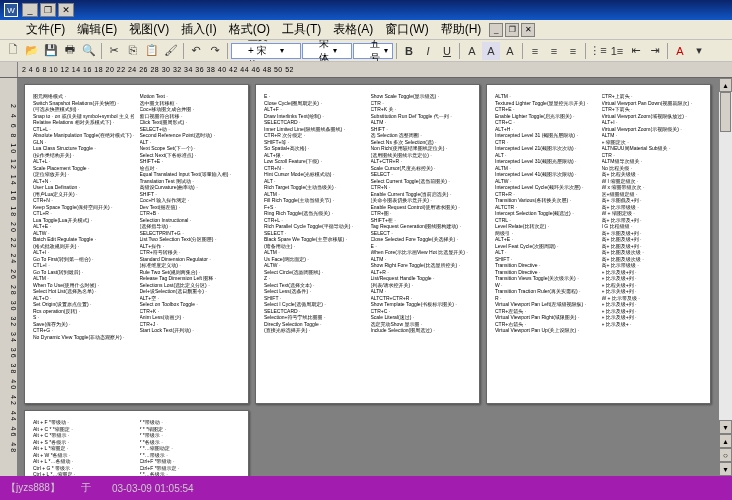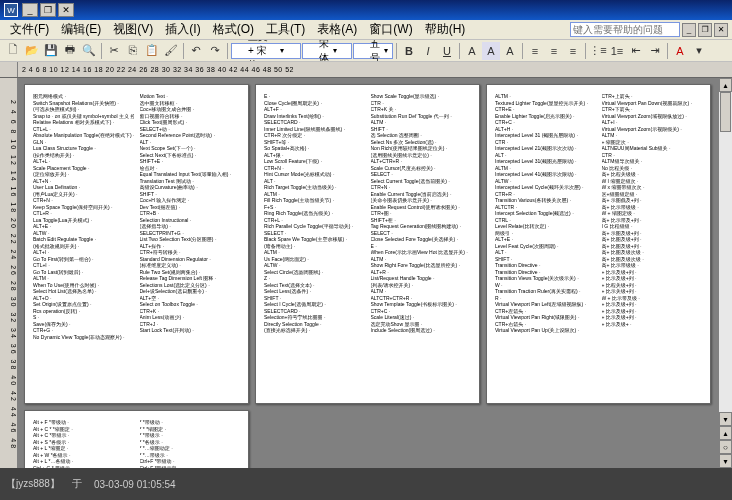--- a/index.html
+++ b/index.html
@@ -2,21 +2,21 @@
 <html><head>
 <meta charset="utf-8">
 <style>
 * { margin: 0; padding: 0; box-sizing: border-box; font-family: "SimSun", "宋体", Arial, sans-serif; }
 body { width: 732px; height: 500px; overflow: hidden; background: #e8e8e8; display: flex; flex-direction: column; }
 .titlebar { background: linear-gradient(#0a246a,#1157c7); color: #fff; height: 20px; display: flex; align-items: center; padding: 0 4px; font-size: 11px; }
 .titlebar .icon { width: 14px; height: 14px; background: #2b579a; margin-right: 4px; border: 1px solid #fff; font-size: 8px; display: flex; align-items: center; justify-content: center; }
 .titlebar .title { flex: 1; }
 .winbtns { display: flex; gap: 2px; }
 .winbtn { width: 16px; height: 14px; background: #d4d0c8; border: 1px solid #808080; font-size: 9px; display: flex; align-items: center; justify-content: center; color: #000; cursor: pointer; }
-.menubar { background: #ece9d8; height: 20px; display: flex; align-items: center; padding: 0 4px; font-size: 12px; border-bottom: 1px solid #c0c0c0; }
+.menubar { background: #ece9d8; height: 20px; display: flex; align-items: center; padding: 0 20px; font-size: 12px; border-bottom: 1px solid #c0c0c0; }
 .menuitem { padding: 2px 6px; cursor: pointer; }
 .help-input { margin-left: auto; width: 110px; height: 15px; font-size: 10px; padding: 0 2px; border: 1px solid #7a96df; }
 .docwin { width: 14px; height: 14px; background: #d4d0c8; border: 1px solid #808080; margin-left: 2px; font-size: 8px; display: flex; align-items: center; justify-content: center; cursor: pointer; }
 .toolbar { background: #ece9d8; height: 22px; display: flex; align-items: center; padding: 0 4px; gap: 1px; border-bottom: 1px solid #c0c0c0; overflow: hidden; }
 .tbtn { width: 18px; height: 18px; display: flex; align-items: center; justify-content: center; font-size: 11px; cursor: pointer; border: 1px solid transparent; color: #333; }
 .tsep { width: 1px; height: 16px; background: #a0a0a0; margin: 0 2px; }
 .tsel { height: 16px; font-size: 10px; border: 1px solid #7a96df; background: #fff; padding: 0 16px; display: flex; align-items: center; cursor: pointer; }
 .tsel::after { content: "▾"; margin-left: 4px; font-size: 8px; }
 .ruler-area { background: #808080; height: 16px; display: flex; border-bottom: 1px solid #666; }
 .ruler-gutter { width: 18px; background: #d4d0c8; border-right: 1px solid #808080; }
@@ -25,21 +25,21 @@
 .ruler-v { width: 18px; background: #d4d0c8; border-right: 1px solid #808080; font-size: 7px; color: #000; writing-mode: vertical-rl; text-orientation: mixed; padding-top: 4px; display: flex; justify-content: center; letter-spacing: 2px; }
 .canvas { flex: 1; background: #808080; overflow: auto; padding: 6px; position: relative; }
 .page-row { display: flex; gap: 6px; margin-bottom: 6px; }
 .page { background: #fff; border: 1px solid #666; box-shadow: 1px 1px 2px rgba(0,0,0,.4); font-size: 5px; line-height: 1.3; color: #000; padding: 8px; column-count: 2; column-gap: 6px; width: 225px; height: 320px; overflow: hidden; }
 .page.half { height: 100px; }
 .page div { white-space: nowrap; overflow: hidden; text-overflow: clip; }
 .scroll-v { width: 14px; background: #d4d0c8; border-left: 1px solid #808080; display: flex; flex-direction: column; }
 .scroll-btn { height: 14px; background: #d4d0c8; border: 1px solid #808080; font-size: 8px; display: flex; align-items: center; justify-content: center; cursor: pointer; }
 .scroll-track { flex: 1; background: #e8e8e8; position: relative; }
 .scroll-thumb { position: absolute; left: 1px; right: 1px; top: 0; height: 40px; background: #d4d0c8; border: 1px solid #808080; }
-.statusbar { background: #404040; color: #ccc; height: 32px; display: flex; align-items: center; font-size: 10px; padding: 0 6px; gap: 12px; }
+.statusbar { background: #a21caf; color: #ccc; height: 24px; display: flex; align-items: center; font-size: 10px; padding: 0 6px; gap: 21px; }
 .statusbar .right { margin-left: auto; display: flex; gap: 10px; }
 </style>
 </head>
 <body>
 
 <div class="titlebar">
   <div class="icon">W</div>
   <div class="winbtns">
     <div class="winbtn">_</div>
     <div class="winbtn">❐</div>
@@ -52,21 +52,20 @@
       <div class="menuitem">文件(F)</div>
       <div class="menuitem">编辑(E)</div>
       <div class="menuitem">视图(V)</div>
       <div class="menuitem">插入(I)</div>
       <div class="menuitem">格式(O)</div>
       <div class="menuitem">工具(T)</div>
       <div class="menuitem">表格(A)</div>
       <div class="menuitem">窗口(W)</div>
       <div class="menuitem">帮助(H)</div>
     </div>
-  <input class="help-input" placeholder="键入需要帮助的问题" style="">
   <div class="docwin">_</div>
   <div class="docwin">❐</div>
   <div class="docwin">✕</div>
 </div>
 
 <div class="toolbar">
   <div class="tbtn">🗋</div>
   <div class="tbtn">📂</div>
   <div class="tbtn">💾</div>
   <div class="tbtn">🖶</div>

